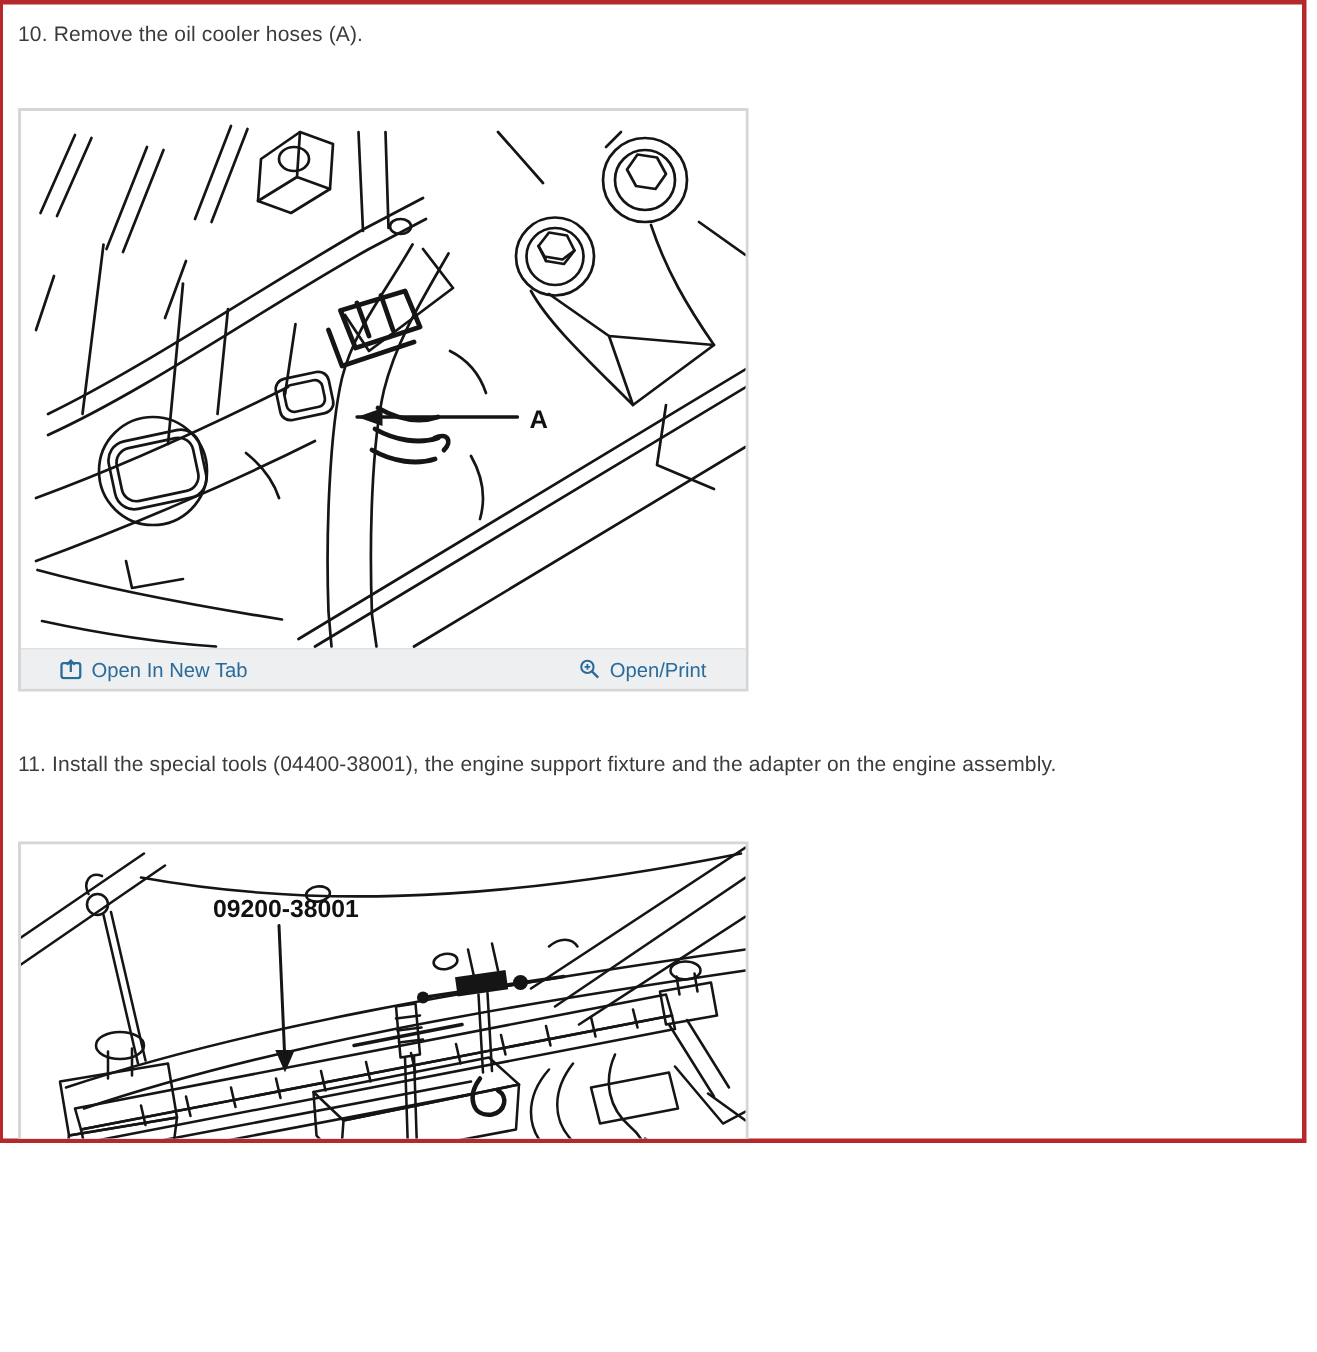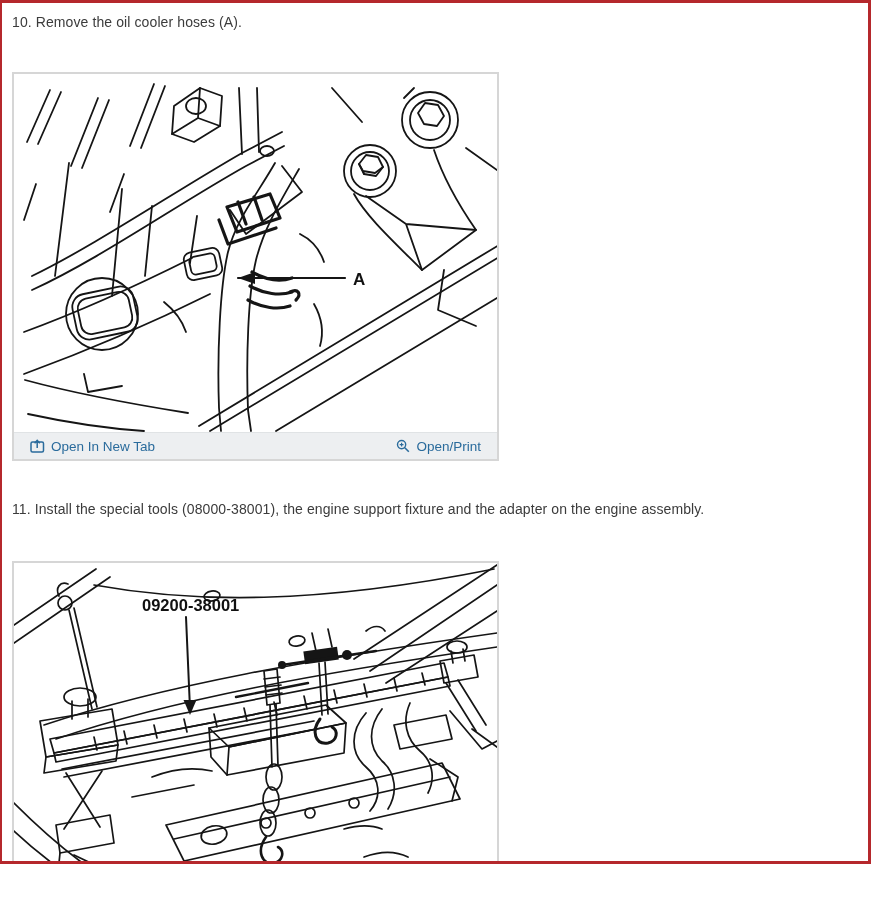--- a/index.html
+++ b/index.html
@@ -1,33 +1,33 @@
 <!DOCTYPE html>
 <html><head>
 <meta charset="utf-8">
 <style>
   html,body{margin:0;padding:0;background:#fff;}
   body{width:878px;height:901px;position:relative;overflow:hidden;
        font-family:"Liberation Sans",sans-serif;}
-  .page{position:absolute;left:0;top:0;width:871px;height:864px;
+  .page{position:absolute;left:0;top:0;width:871px;height:762px;
         box-sizing:border-box;background:#fff;overflow:hidden;
         border:3px solid #b5282c;border-left-width:2px;}
   .step-text{position:absolute;left:10px;font-size:14px;color:#3b3b3b;
              letter-spacing:.1px;white-space:nowrap;}
   .step-10{top:11px;}
   .step-11{top:498px;}
   .figure-frame{position:absolute;left:10px;width:487px;background:#fff;
                 box-sizing:border-box;border:2px solid #d6d6d6;}
   .frame-1{top:69px;height:389px;}
   .frame-2{top:558px;height:420px;}
   .figure-canvas{display:block;background:#fff;}
   .figure-toolbar{height:27px;box-sizing:border-box;background:#edeff1;
                   border-top:1px solid #e0e3e5;display:flex;
                   justify-content:space-between;align-items:center;
-                  padding:0 16px;}
+                  padding:0 26px;}
   .tb-link{display:flex;align-items:center;gap:6px;color:#2a6b9c;
            font-size:13.5px;cursor:pointer;text-decoration:none;}
   .tb-link svg{display:block;}
   svg text{font-family:"Liberation Sans",sans-serif;}
   .ink{stroke:#151515;fill:none;stroke-linecap:round;stroke-linejoin:round;}
 </style>
 </head>
 <body>
 
 <div class="page">
@@ -133,21 +133,21 @@
         <svg width="14" height="14" viewBox="0 0 14 14">
           <circle cx="5.6" cy="5.6" r="4.1" fill="none" stroke="currentColor" stroke-width="1.4"></circle>
           <path d="M8.8 8.8 L12.8 12.8" stroke="currentColor" stroke-width="1.6"></path>
           <path d="M3.7 5.6 H7.5 M5.6 3.7 V7.5" stroke="currentColor" stroke-width="1.2"></path>
         </svg>
         <span>Open/Print</span>
       </a>
     </div>
   </div>
 
-  <div class="step-text step-11">11. Install the special tools (08000-38001), the engine support fixture and the adapter on the engine assembly.</div>
+  <div class="step-text step-11">11. Install the special tools (04400-38001), the engine support fixture and the adapter on the engine assembly.</div>
 
   <div class="figure-frame frame-2">
     <svg class="figure-canvas" width="483" height="414" viewBox="0 0 483 414">
       <g class="ink" stroke-width="1.7">
 
         <path d="M80 22 C 180 40 300 42 480 6"></path>
         <path d="M0 62 L82 6"></path>
           <path d="M0 80 L96 14"></path>
         <ellipse cx="198" cy="33" rx="8" ry="5" transform="rotate(-8 198 33)"></ellipse>
         <ellipse cx="283" cy="78" rx="8" ry="5" transform="rotate(-10 283 78)"></ellipse>

